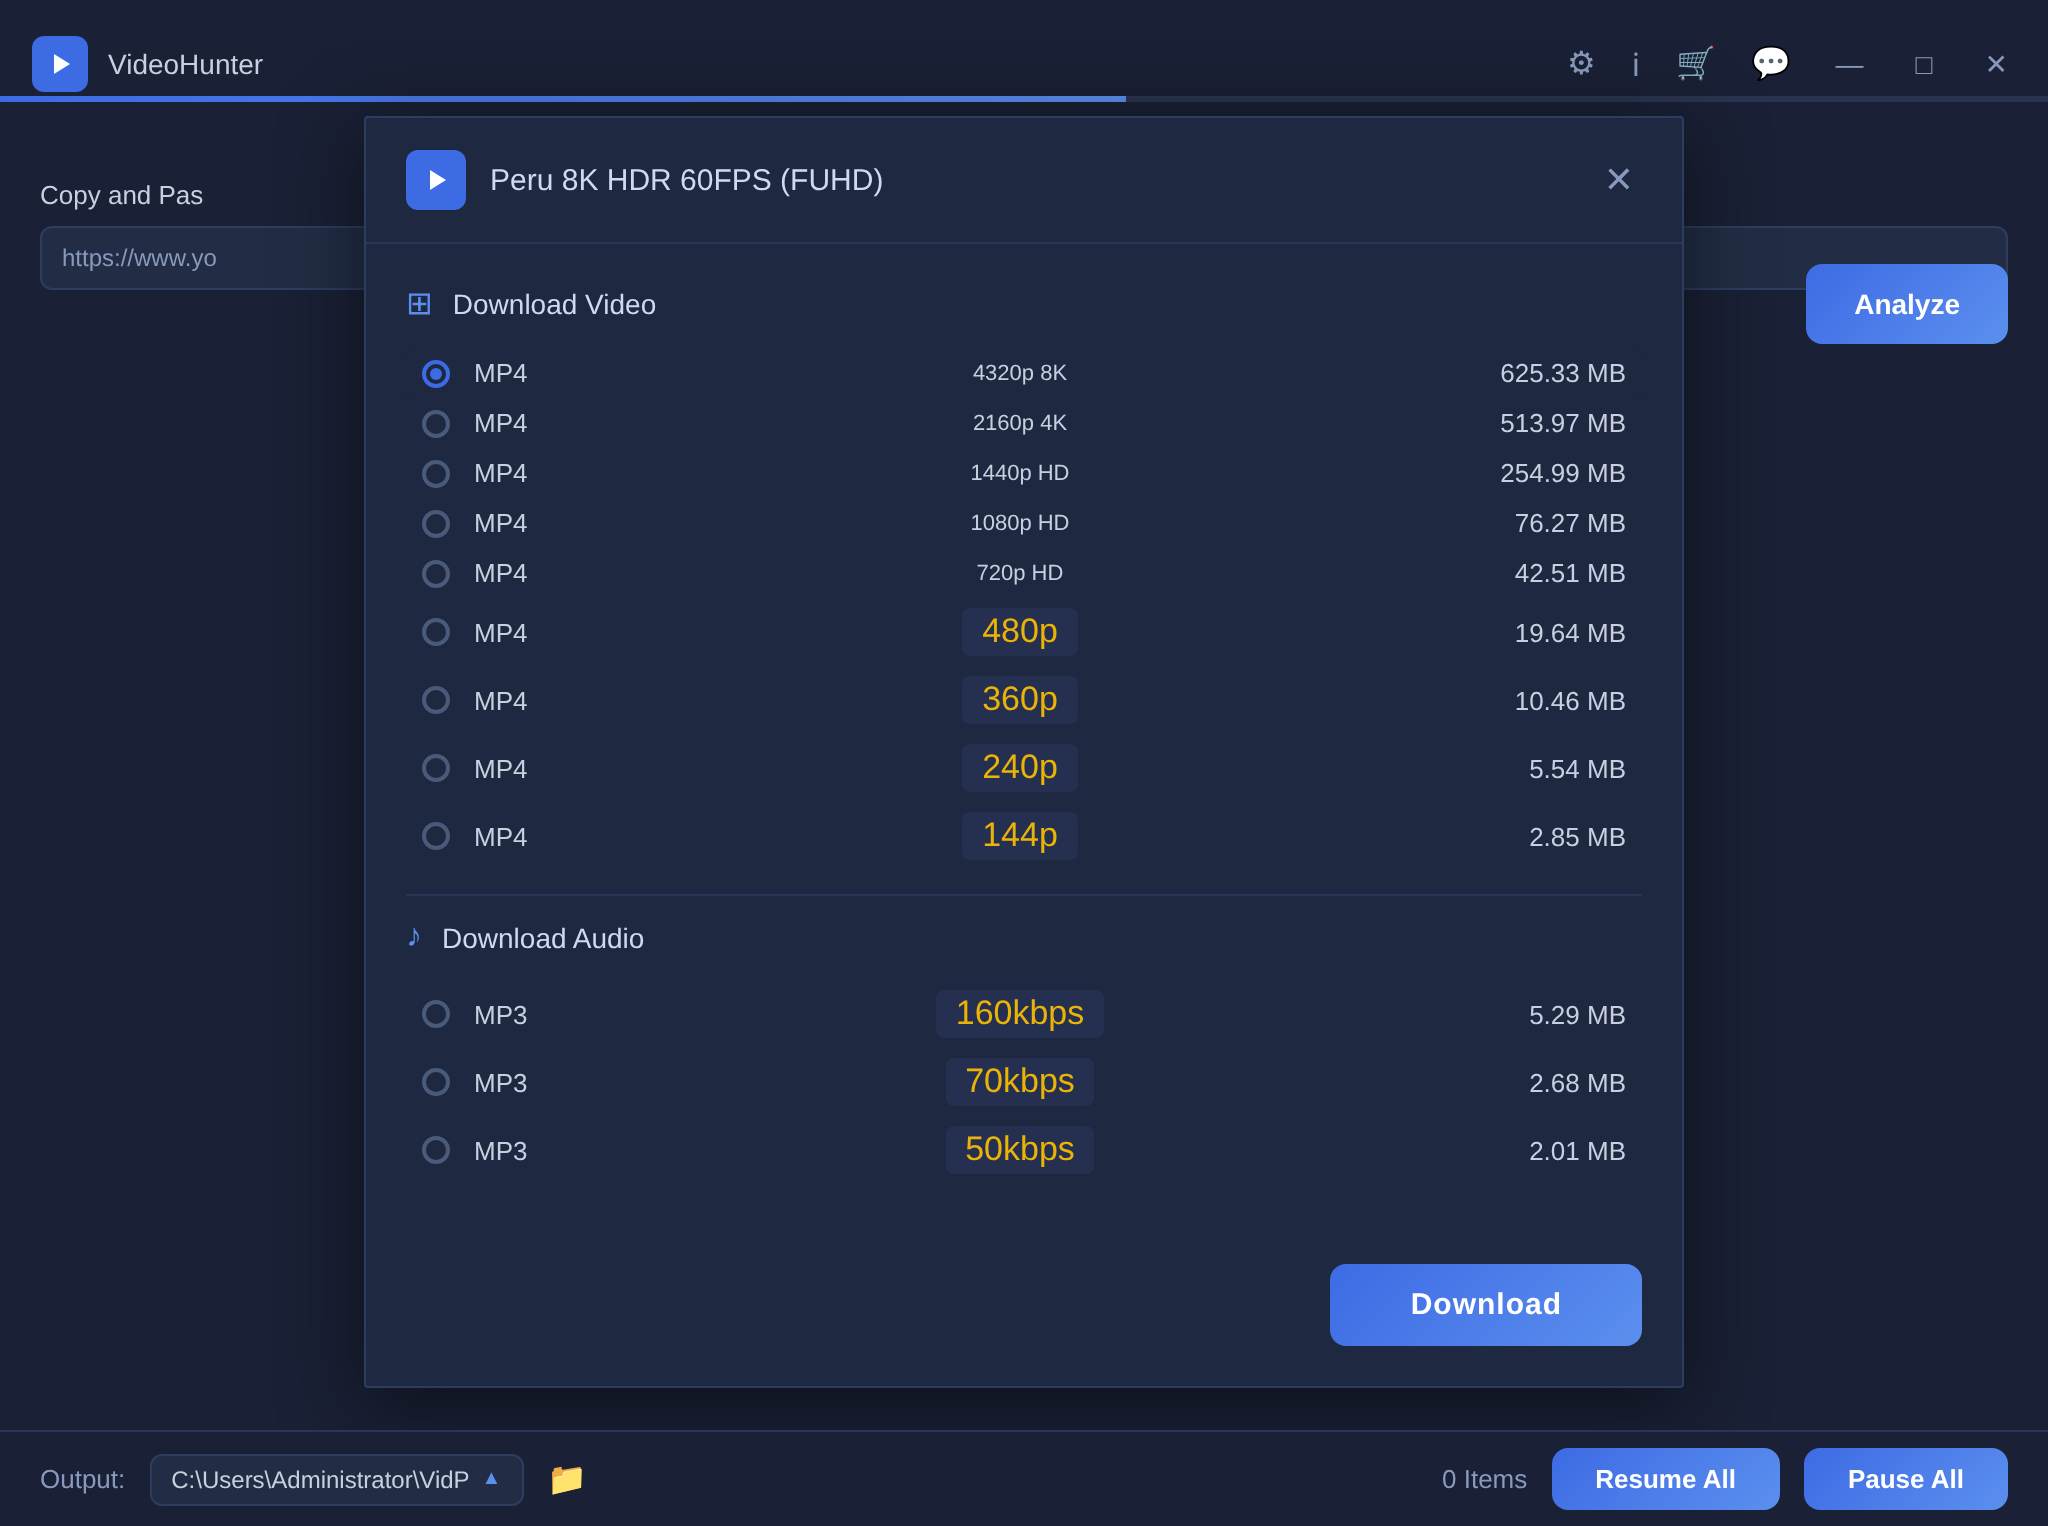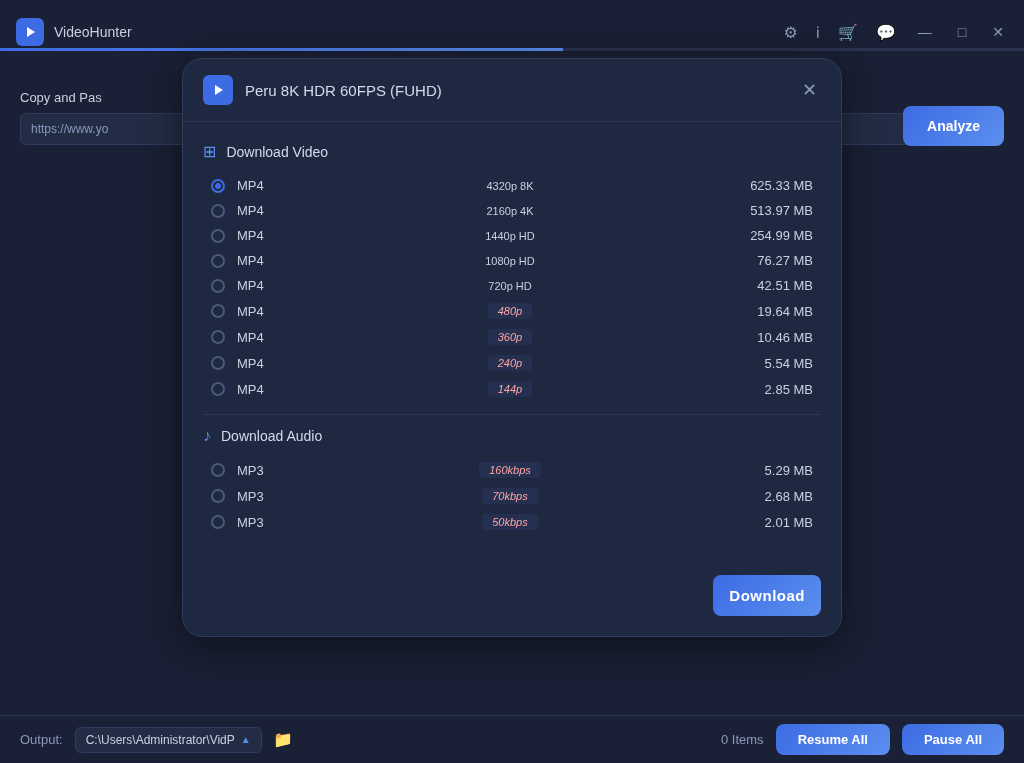--- a/index.html
+++ b/index.html
@@ -97,21 +97,21 @@
       display: flex;
       align-items: flex-start;
       justify-content: center;
       padding-top: 10px;
     }
 
     
     .dialog {
       background: #1e2840;
       border: 1px solid #2e3d5e;
-      border-radius: 20px;
+      border-radius: 2px;
       width: 660px;
       min-height: 560px;
       position: relative;
       box-shadow: 0 8px 40px rgba(0,0,0,0.5);
     }
 
     .dialog-header {
       display: flex;
       align-items: center;
       padding: 16px 20px;
@@ -208,23 +208,22 @@
     }
     .format-res {
       flex: 1;
       display: flex;
       justify-content: center;
     }
     .res-badge {
       background: #253050;
       border-radius: 4px;
       padding: 2px 10px;
-      font-size: 11px;
-      color: #fca5a5;
-      font-style: italic;
+      font-size: 17px;
+      color: #eab308;
     }
     .res-plain {
       font-size: 11px;
       color: #c8d0e0;
     }
     .format-size {
       width: 90px;
       text-align: right;
       font-size: 13px;
       color: #c8d0e0;
@@ -241,32 +240,32 @@
     .download-btn-container {
       display: flex;
       justify-content: flex-end;
       padding: 16px 20px 20px;
     }
     .download-btn {
       background: linear-gradient(135deg, #3d6be4, #5b8fee);
       color: white;
       border: none;
       border-radius: 8px;
-      padding: 12px 16px;
+      padding: 12px 40px;
       font-size: 15px;
       font-weight: 600;
       cursor: pointer;
       letter-spacing: 0.5px;
     }
 
     
     .analyze-btn-area {
       position: absolute;
       right: 20px;
-      top: 106px;
+      top: 132px;
     }
     .analyze-btn {
       background: linear-gradient(135deg, #3d6be4, #5b8fee);
       color: white;
       border: none;
       border-radius: 8px;
       padding: 12px 24px;
       font-size: 14px;
       font-weight: 600;
       cursor: pointer;

